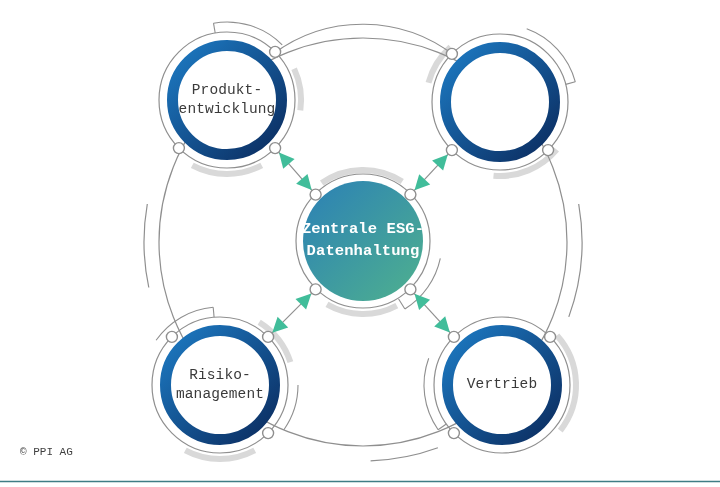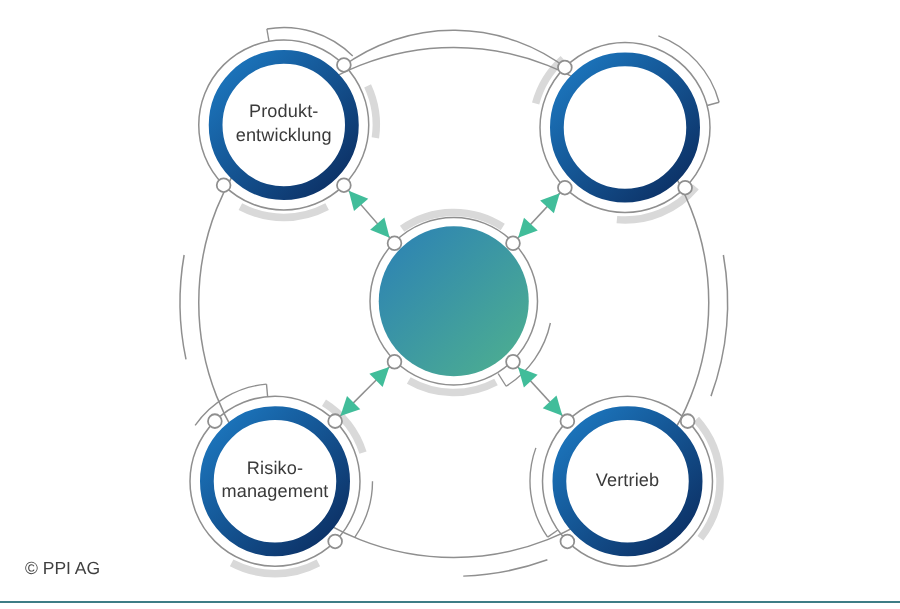--- a/index.html
+++ b/index.html
@@ -1,24 +1,24 @@
 <!DOCTYPE html>
 <html><head>
 <meta charset="utf-8">
 <style>
   html,body{margin:0;padding:0;}
   body{width:720px;height:487px;background:#ffffff;position:relative;overflow:hidden;
        font-family:"Liberation Sans", sans-serif;}
-  .stage{position:absolute;inset:0;}
+  .stage{position:absolute;inset:0;font-family:Liberation Mono, monospace;}
   svg{position:absolute;left:0;top:0;}
   .label{position:absolute;transform:translate(-50%,-50%);text-align:center;
          white-space:pre-line;font-size:14.5px;line-height:1.32;color:#3a3a3a;
          letter-spacing:.1px;pointer-events:none;}
   .label.hub{color:#ffffff;font-weight:bold;font-size:15.5px;line-height:1.4;}
-  .copyright{position:absolute;left:20px;top:446px;font-size:14px;color:#3f3f3f;}
+  .copyright{position:absolute;left:20px;top:446px;font-size:11px;color:#3f3f3f;}
 </style>
 </head>
 <body>
 
 <div class="stage">
 
 <svg width="720" height="487" viewBox="0 0 720 487">
   <defs>
     <linearGradient id="ringGrad" x1="0" y1="0" x2="1" y2="1">
       <stop offset="0" stop-color="#1d7bc4"></stop>
@@ -117,15 +117,17 @@
   </g>
 
   <line x1="0" y1="481.5" x2="720" y2="481.5" stroke-width="1.6" stroke="#3e7d85"></line>
 </svg>
 
 <div class="label" style="left:227px;top:100px;">Produkt-
 entwicklung</div>
 <div class="label" style="left:220px;top:385px;">Risiko-
 management</div>
 <div class="label" style="left:502px;top:385px;text-align:center;">Vertrieb</div>
+<div class="label hub" style="left:363px;top:241px;">Zentrale ESG-
+Datenhaltung</div>
 
 <div class="copyright">© PPI AG</div>
 </div>
 
 </body></html>

